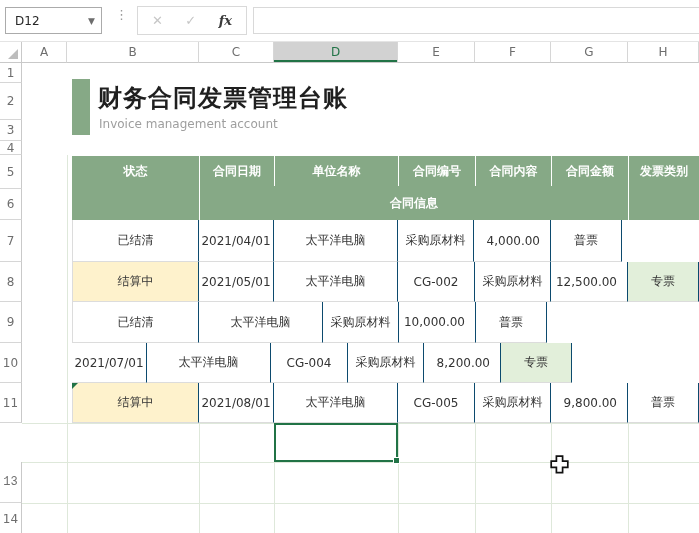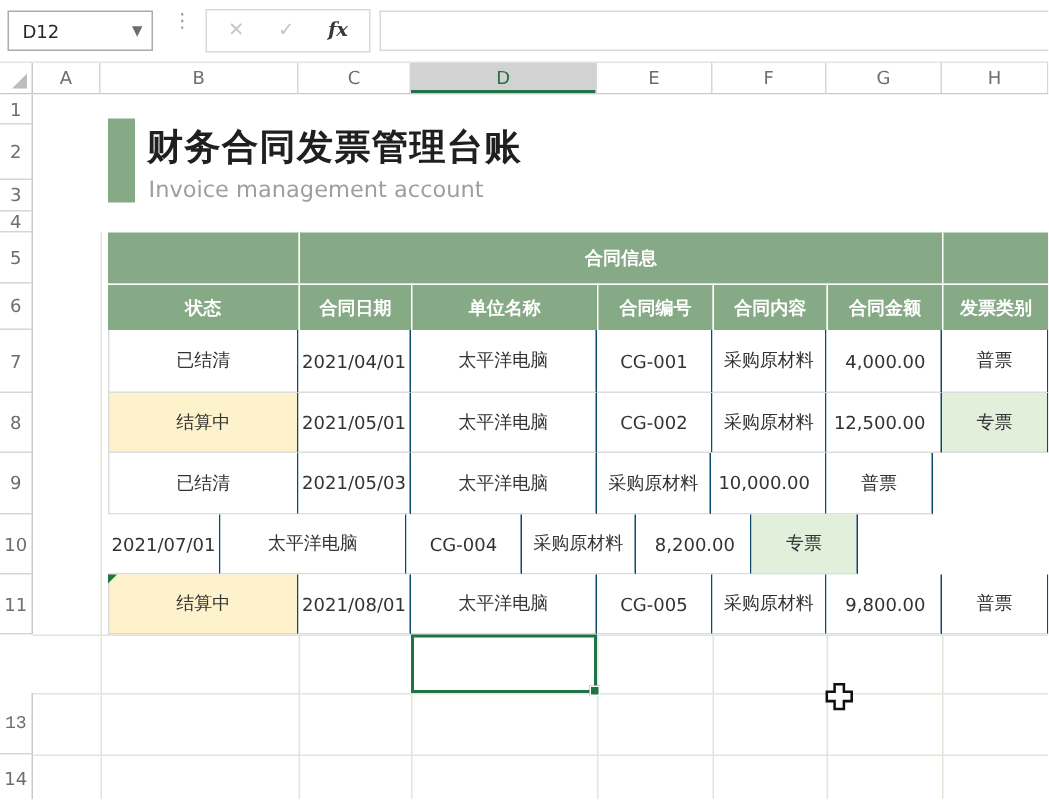--- a/index.html
+++ b/index.html
@@ -33,21 +33,21 @@
   .rowheads .rh{width:22px;display:flex;align-items:center;justify-content:center;color:#6E6E6E;font-size:12px;
                 border-right:1px solid #C9C9C9;border-bottom:1px solid #D6D6D6;}
   .rowheads .rh.sel{background:#D2D2D2;color:#217346;box-shadow:inset -2px 0 0 #217346;}
 
   
   .sheet{position:absolute;left:22px;top:63px;width:677px;height:470px;background:#fff;overflow:hidden;}
   .gl{position:absolute;background:#DEE8DA;z-index:0;}
 
   .accent{position:absolute;left:50px;top:16px;width:18px;height:56px;z-index:2;}
   .title{position:absolute;left:76px;top:19px;font-size:24px;font-weight:bold;color:#1f1f1f;letter-spacing:1px;z-index:2;white-space:nowrap;}
-  .subtitle{position:absolute;left:77px;top:54px;font-size:15px;color:#9E9E9E;z-index:2;white-space:nowrap;}
+  .subtitle{position:absolute;left:77px;top:54px;font-size:12px;color:#9E9E9E;z-index:2;white-space:nowrap;}
 
   .dtable{position:absolute;left:50px;top:92px;width:627px;z-index:1;}
   .trow{display:flex;}
   .gcell{display:flex;align-items:center;justify-content:center;color:#fff;font-weight:bold;font-size:12px;}
   .gcell.bl{border-left:1px solid #fff;}
   .gcell.bt{border-top:1px solid #fff;}
   .dcell{display:flex;align-items:center;justify-content:center;background:#fff;font-size:12px;color:#333;
          border-right:1px solid #0c4a6e;border-bottom:1px solid #DCDCDC;overflow:hidden;white-space:nowrap;}
   .dcell.first{border-left:1px solid #DCDCDC;}
   .dcell.amount{justify-content:flex-end;padding-right:10px;}
@@ -110,55 +110,53 @@
       <div class="rh" style="height: 41px; font-family: Liberation Mono, monospace;">13</div>
       <div class="rh" style="height: 33px;">14</div>
     </div>
 
   <div class="sheet" id="sheet">
     <div class="accent" style="background: rgb(134, 169, 134);"></div>
     <div class="title">财务合同发票管理台账</div>
     <div class="subtitle">Invoice management account</div>
 
     <div class="dtable" id="dataTable">
-        <div class="trow" style="height: 34px;">
-          <div class="gcell" style="width: 127px; background: rgb(134, 169, 134);"></div>
-          <div class="gcell bl" style="width: 429px; background: rgb(134, 169, 134);">合同信息</div>
-          <div class="gcell bl" style="width: 71px; background: rgb(134, 169, 134);"></div>
-        </div>
         <div class="trow" style="height: 31px;">
           <div class="gcell bt" style="width: 127px; background: rgb(134, 169, 134);">状态</div>
           <div class="gcell bt bl" style="width: 75px; background: rgb(134, 169, 134);">合同日期</div>
           <div class="gcell bt bl" style="width: 124px; background: rgb(134, 169, 134);">单位名称</div>
           <div class="gcell bt bl" style="width: 77px; background: rgb(134, 169, 134);">合同编号</div>
           <div class="gcell bt bl" style="width: 76px; background: rgb(134, 169, 134);">合同内容</div>
           <div class="gcell bt bl" style="width: 77px; background: rgb(134, 169, 134);">合同金额</div>
           <div class="gcell bt bl" style="width: 71px; background: rgb(134, 169, 134);">发票类别</div>
         </div>
+        <div class="trow" style="height: 34px;">
+          <div class="gcell" style="width: 127px; background: rgb(134, 169, 134);"></div>
+          <div class="gcell bl" style="width: 429px; background: rgb(134, 169, 134);">合同信息</div>
+          <div class="gcell bl" style="width: 71px; background: rgb(134, 169, 134);"></div>
+        </div>
         <div class="trow" style="height: 42px;">
           <div class="dcell first" style="width: 127px;">已结清</div>
           <div class="dcell" style="width: 75px;">2021/04/01</div>
           <div class="dcell" style="width: 124px;">太平洋电脑</div>
-          <div class="dcell" style="width: 77px;">CG-001</div>
           <div class="dcell" style="width: 76px;">采购原材料</div>
           <div class="dcell amount" style="width: 77px;">4,000.00</div>
           <div class="dcell" style="width: 71px;">普票</div>
         </div>
         <div class="trow" style="height: 40px;">
           <div class="dcell first" style="width: 127px; background: rgb(254, 242, 204);">结算中</div>
           <div class="dcell" style="width: 75px;">2021/05/01</div>
           <div class="dcell" style="width: 124px;">太平洋电脑</div>
           <div class="dcell" style="width: 77px;">CG-002</div>
           <div class="dcell" style="width: 76px;">采购原材料</div>
           <div class="dcell amount" style="width: 77px;">12,500.00</div>
           <div class="dcell" style="width: 71px; background: rgb(226, 239, 218);">专票</div>
         </div>
         <div class="trow" style="height: 41px;">
           <div class="dcell first" style="width: 127px;">已结清</div>
-          <div class="dcell" style="width: 75px;">2021/05/03</div>
           <div class="dcell" style="width: 124px;">太平洋电脑</div>
           <div class="dcell" style="width: 76px;">采购原材料</div>
           <div class="dcell amount" style="width: 77px;">10,000.00</div>
           <div class="dcell" style="width: 71px;">普票</div>
         </div>
         <div class="trow" style="height: 40px;">
           <div class="dcell" style="width: 75px;">2021/07/01</div>
           <div class="dcell" style="width: 124px;">太平洋电脑</div>
           <div class="dcell" style="width: 77px;">CG-004</div>
           <div class="dcell" style="width: 76px;">采购原材料</div>

